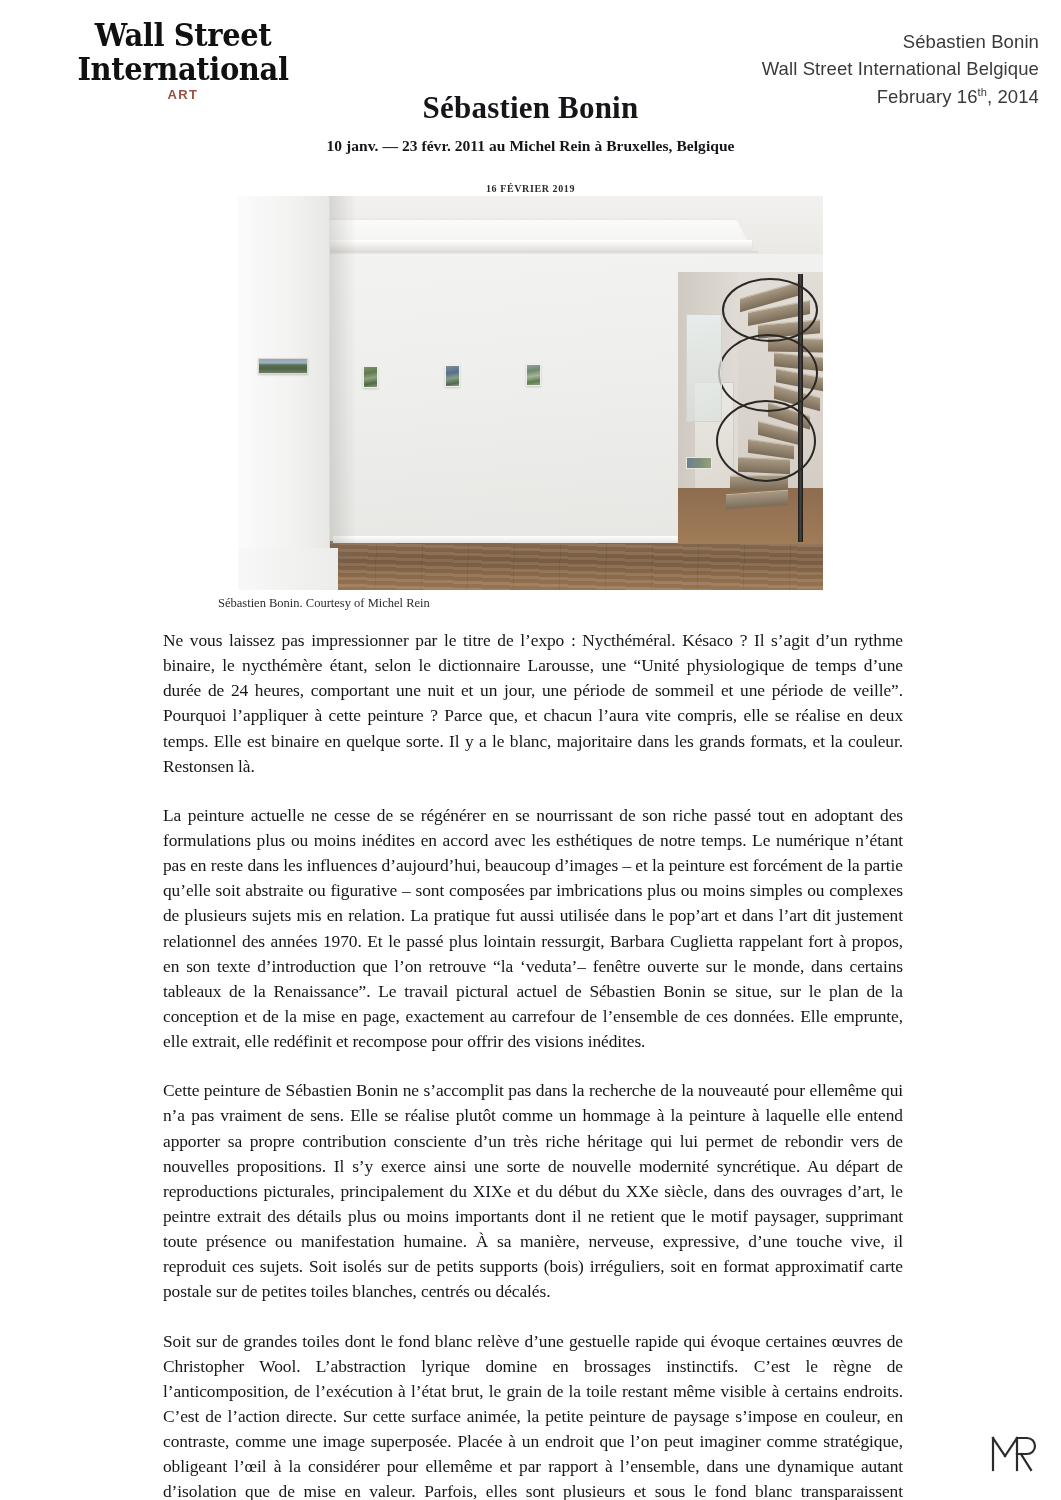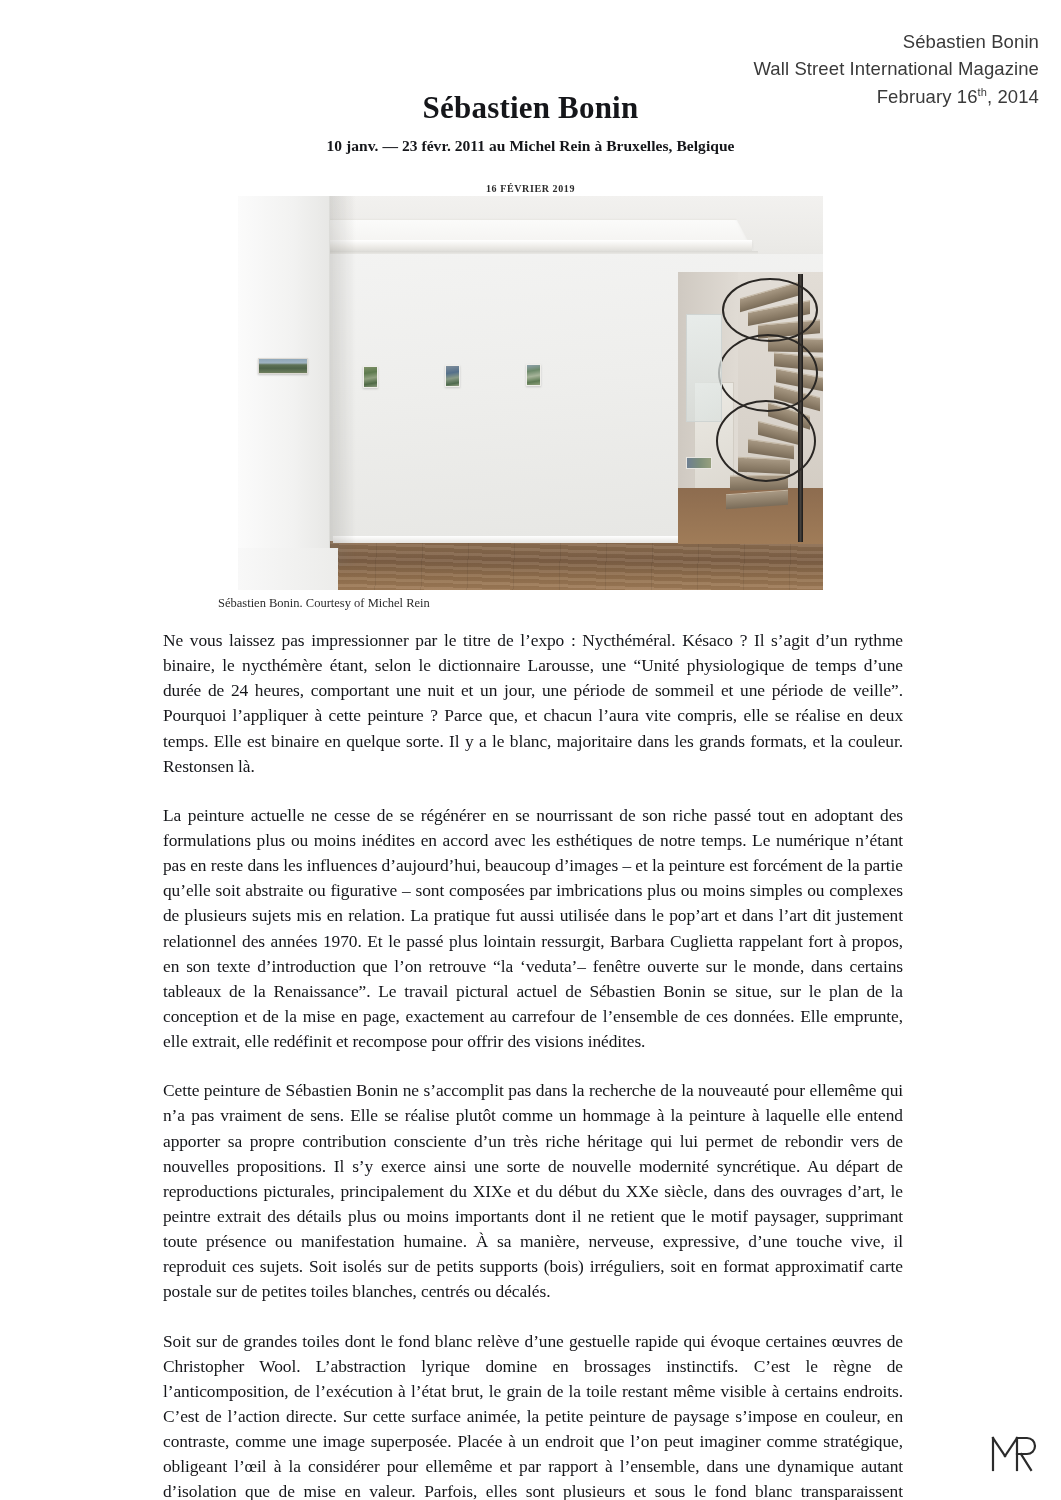--- a/index.html
+++ b/index.html
@@ -357,24 +357,28 @@
     bottom: 24px;
     width: 56px;
     height: 46px;
   }
 </style>
 </head>
 <body>
 
 <div class="page-header">
 
+  <div class="masthead">
+    <div class="masthead-title">Wall Street International</div>
+    <div class="masthead-sub">ART</div>
+  </div>
 
   <div class="header-meta">
     <div>Sébastien Bonin</div>
-    <div>Wall Street International Magazine</div>
+    <div>Wall Street International Belgique</div>
     <div><span>February 16</span><span class="sup">th</span><span>, 2014</span></div>
   </div>
 
 </div>
 
 <div class="article-head">
   <div class="article-title">Sébastien Bonin</div>
   <div class="article-subtitle">10 janv. — 23 févr. 2011 au Michel Rein à Bruxelles, Belgique</div>
   <div class="article-date">16 FÉVRIER 2019</div>
 </div>

